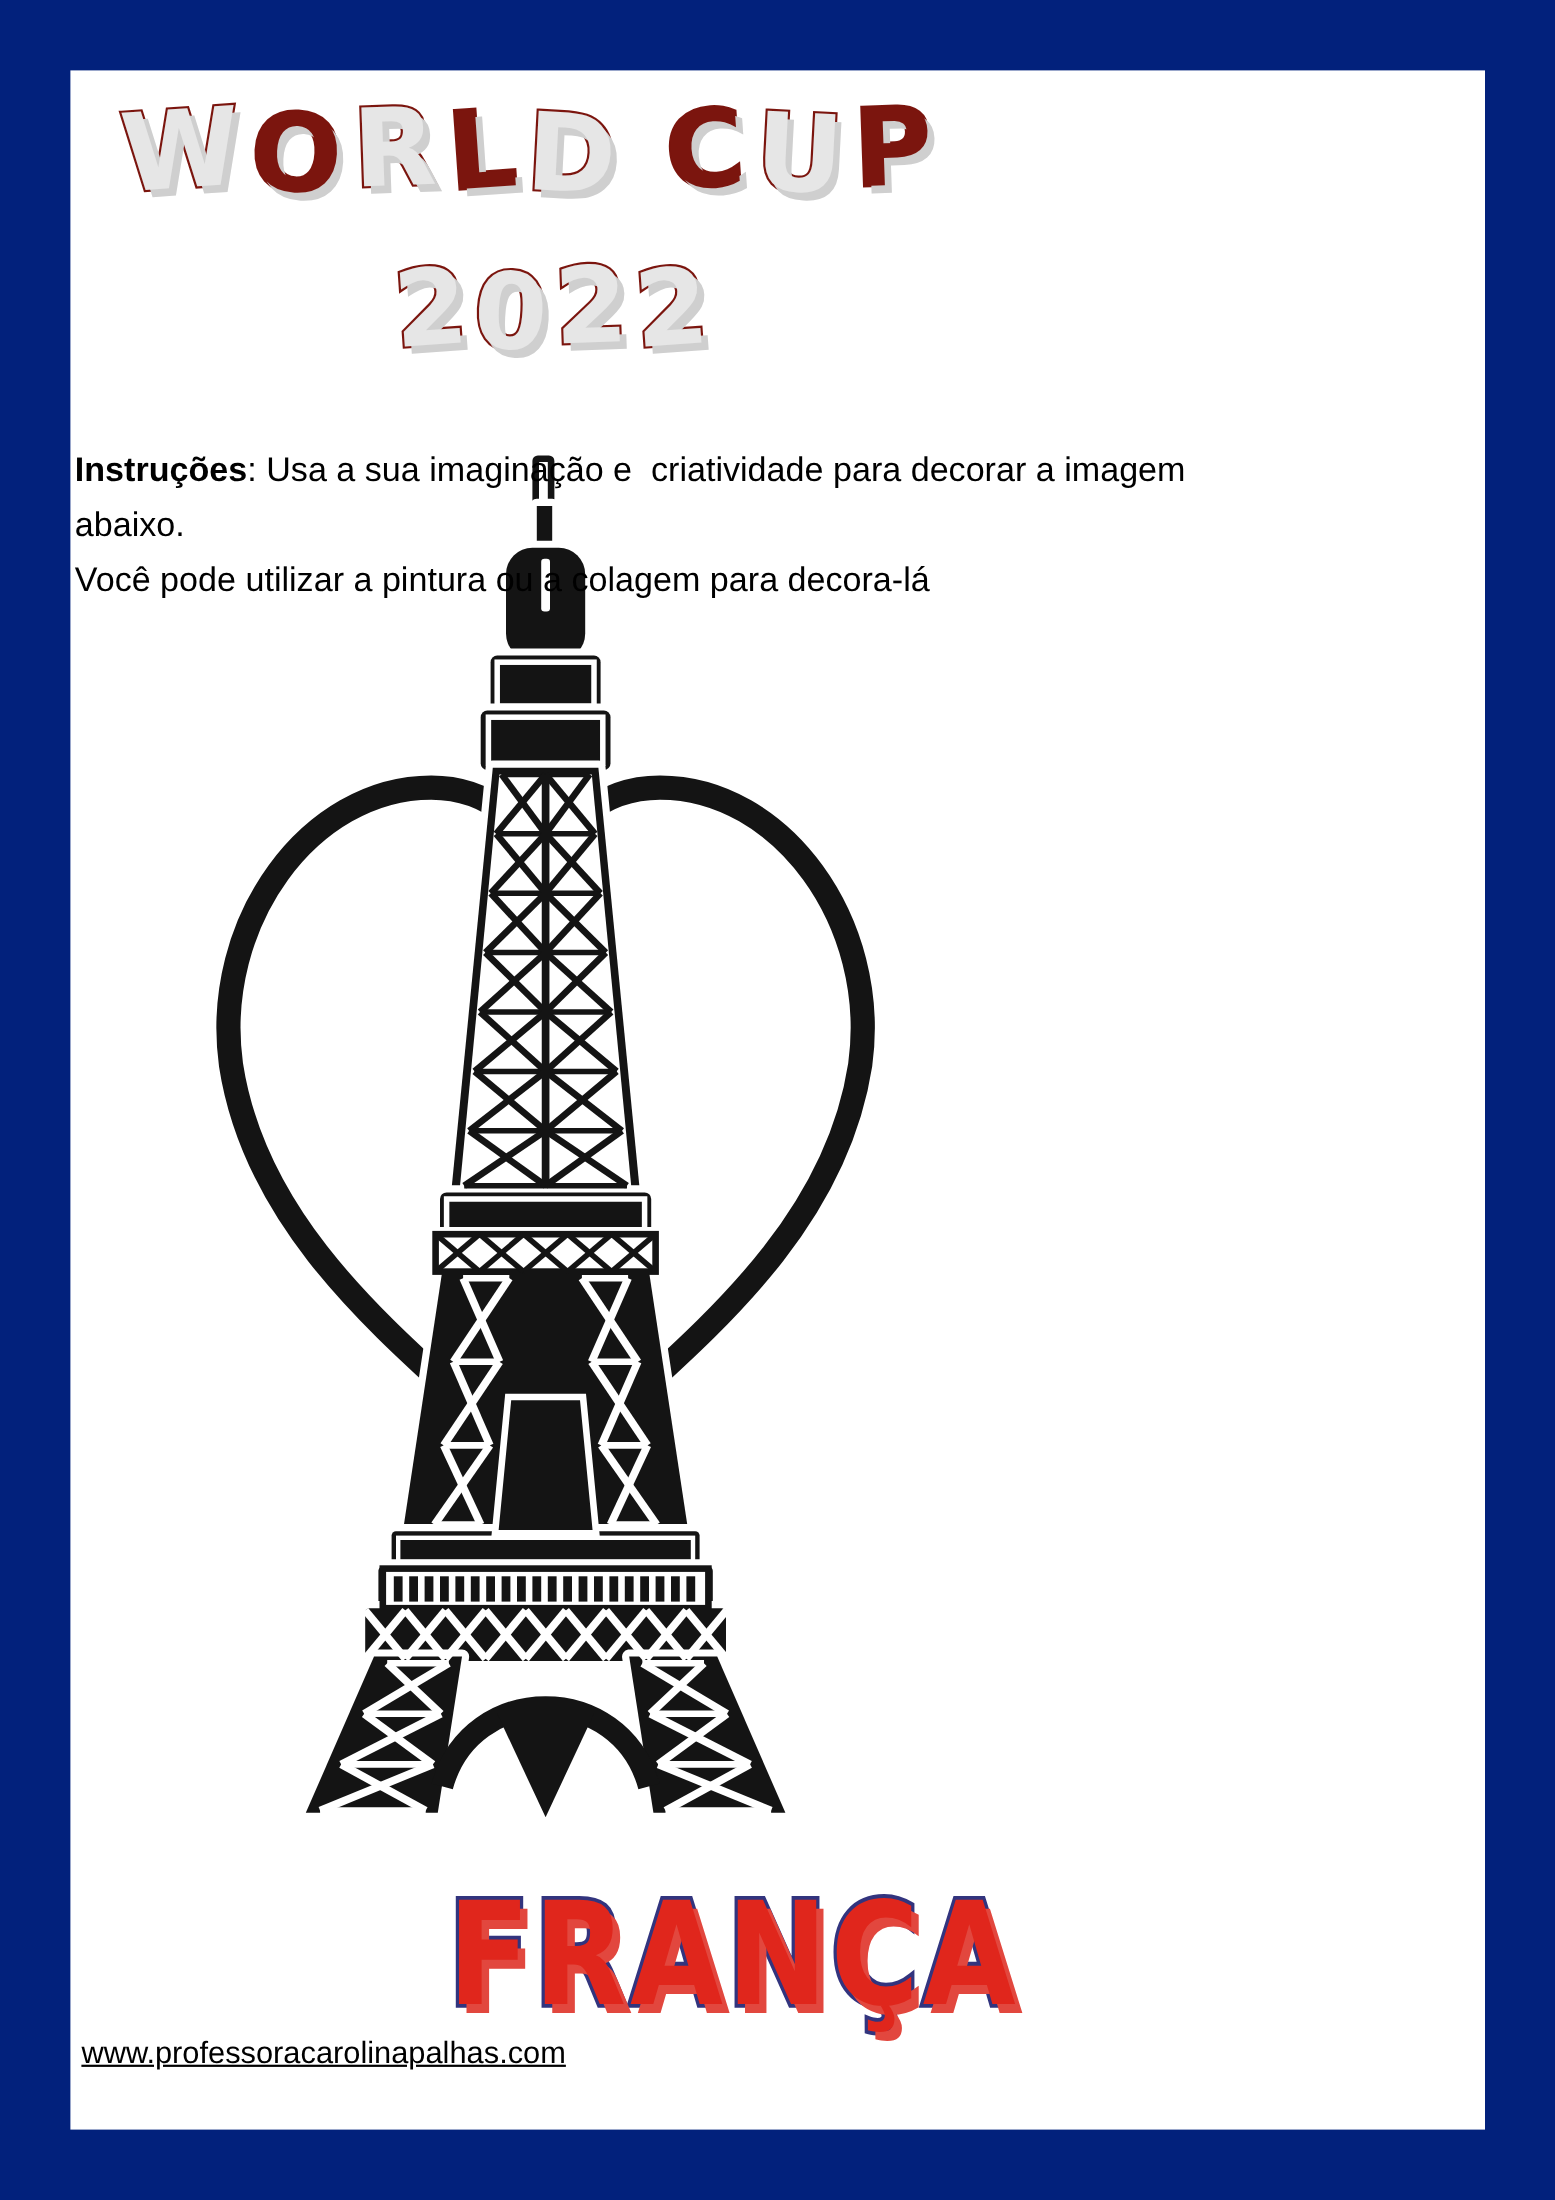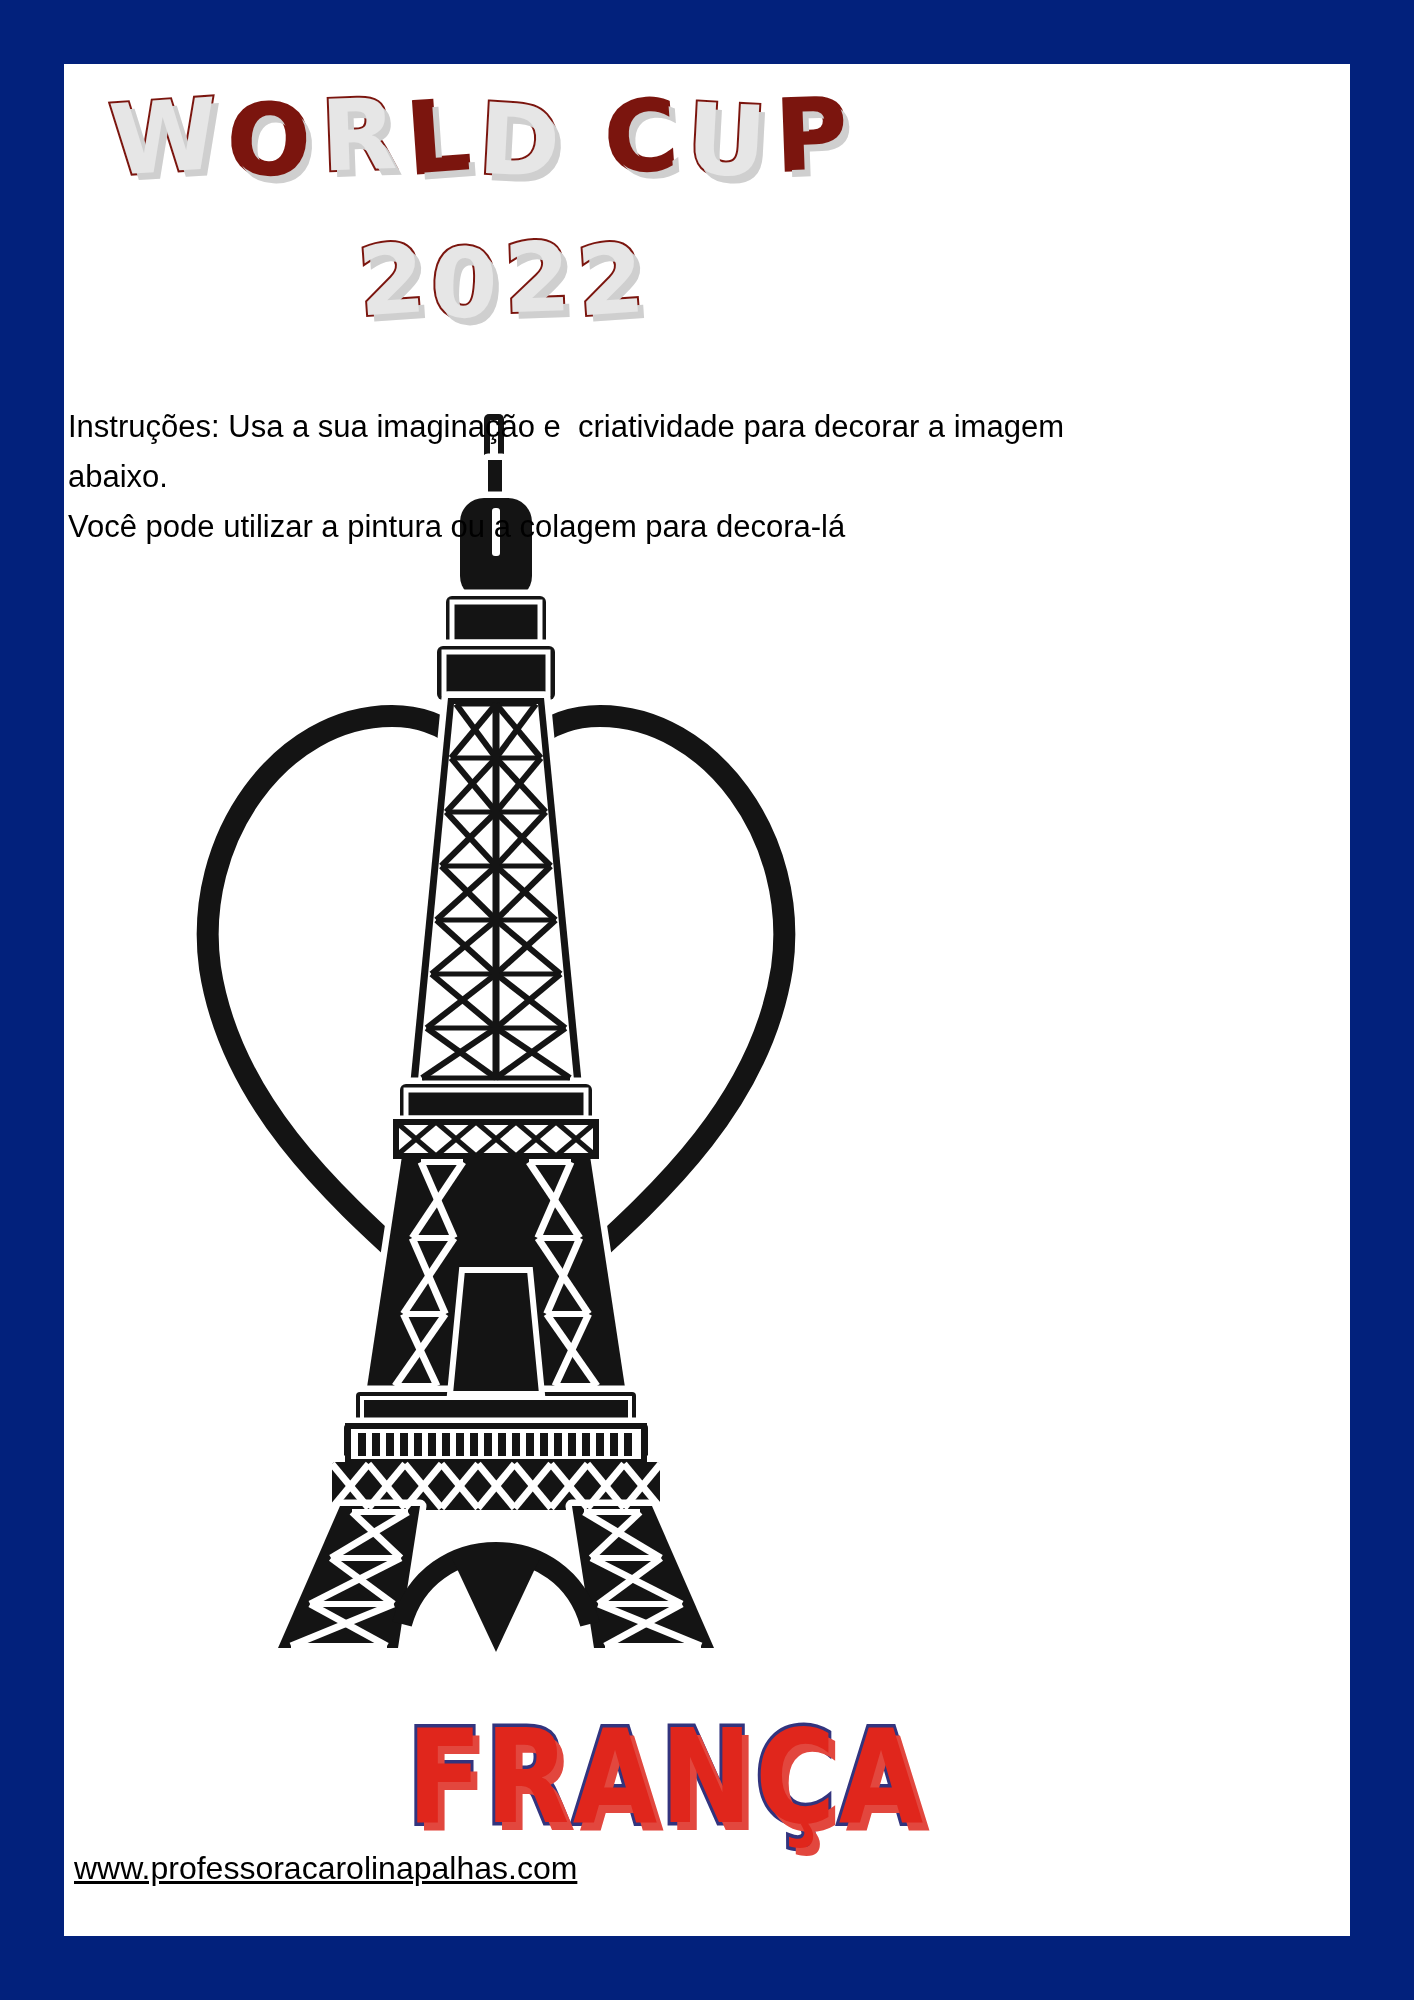--- a/index.html
+++ b/index.html
@@ -22,30 +22,30 @@
   .ltr{display:inline-block;paint-order:stroke;text-shadow:6px 7px 0 var(--t-shadow)}
   .ltr.light{color:var(--t-light);-webkit-text-stroke:4px var(--t-dark)}
   .ltr.dark{color:var(--t-dark);-webkit-text-stroke:3px var(--t-dark)}
   .ltr.sp{width:34px}
   .ltr:nth-child(3n+1){transform:rotate(-4deg)}
   .ltr:nth-child(3n+2){transform:rotate(3deg) translateY(4px)}
   .ltr:nth-child(3n){transform:rotate(-2deg) translateY(-2px)}
 
   .instructions{position:absolute;left:4px;top:338px;width:1010px;margin:0;
     font-size:31px;line-height:50px;color:#000;white-space:pre-wrap;z-index:3}
-  .instructions b{font-weight:normal}
+  .instructions b{font-weight:bold}
 
   .illustration{position:absolute;left:126px;top:344px;width:620px;height:1260px;z-index:2}
 
   .country{position:absolute;left:203px;top:1642px;width:800px;text-align:center;
     font-family:"DejaVu Sans",sans-serif;font-weight:bold;font-size:130px;line-height:1.1;
     letter-spacing:4px;color:var(--c-fill);-webkit-text-stroke:7px var(--c-outline);
     paint-order:stroke;text-shadow:8px 8px 0 #e2473e;transform:scaleX(0.84);user-select:none}
 
-  .website{position:absolute;left:10px;top:1786px;font-size:32px;color:#000;
+  .website{position:absolute;left:10px;top:1786px;font-size:28px;color:#000;
     text-decoration:underline;cursor:pointer}
 </style>
 </head>
 <body>
 
 <div class="page">
   <div class="content">
 
     <div class="bubble-title"><span class="ltr light">W</span><span class="ltr dark">O</span><span class="ltr light">R</span><span class="ltr dark">L</span><span class="ltr light">D</span><span class="ltr sp"></span><span class="ltr dark">C</span><span class="ltr light">U</span><span class="ltr dark">P</span></div>
     <div class="bubble-year"><span class="ltr light">2</span><span class="ltr light">0</span><span class="ltr light">2</span><span class="ltr light">2</span></div>

